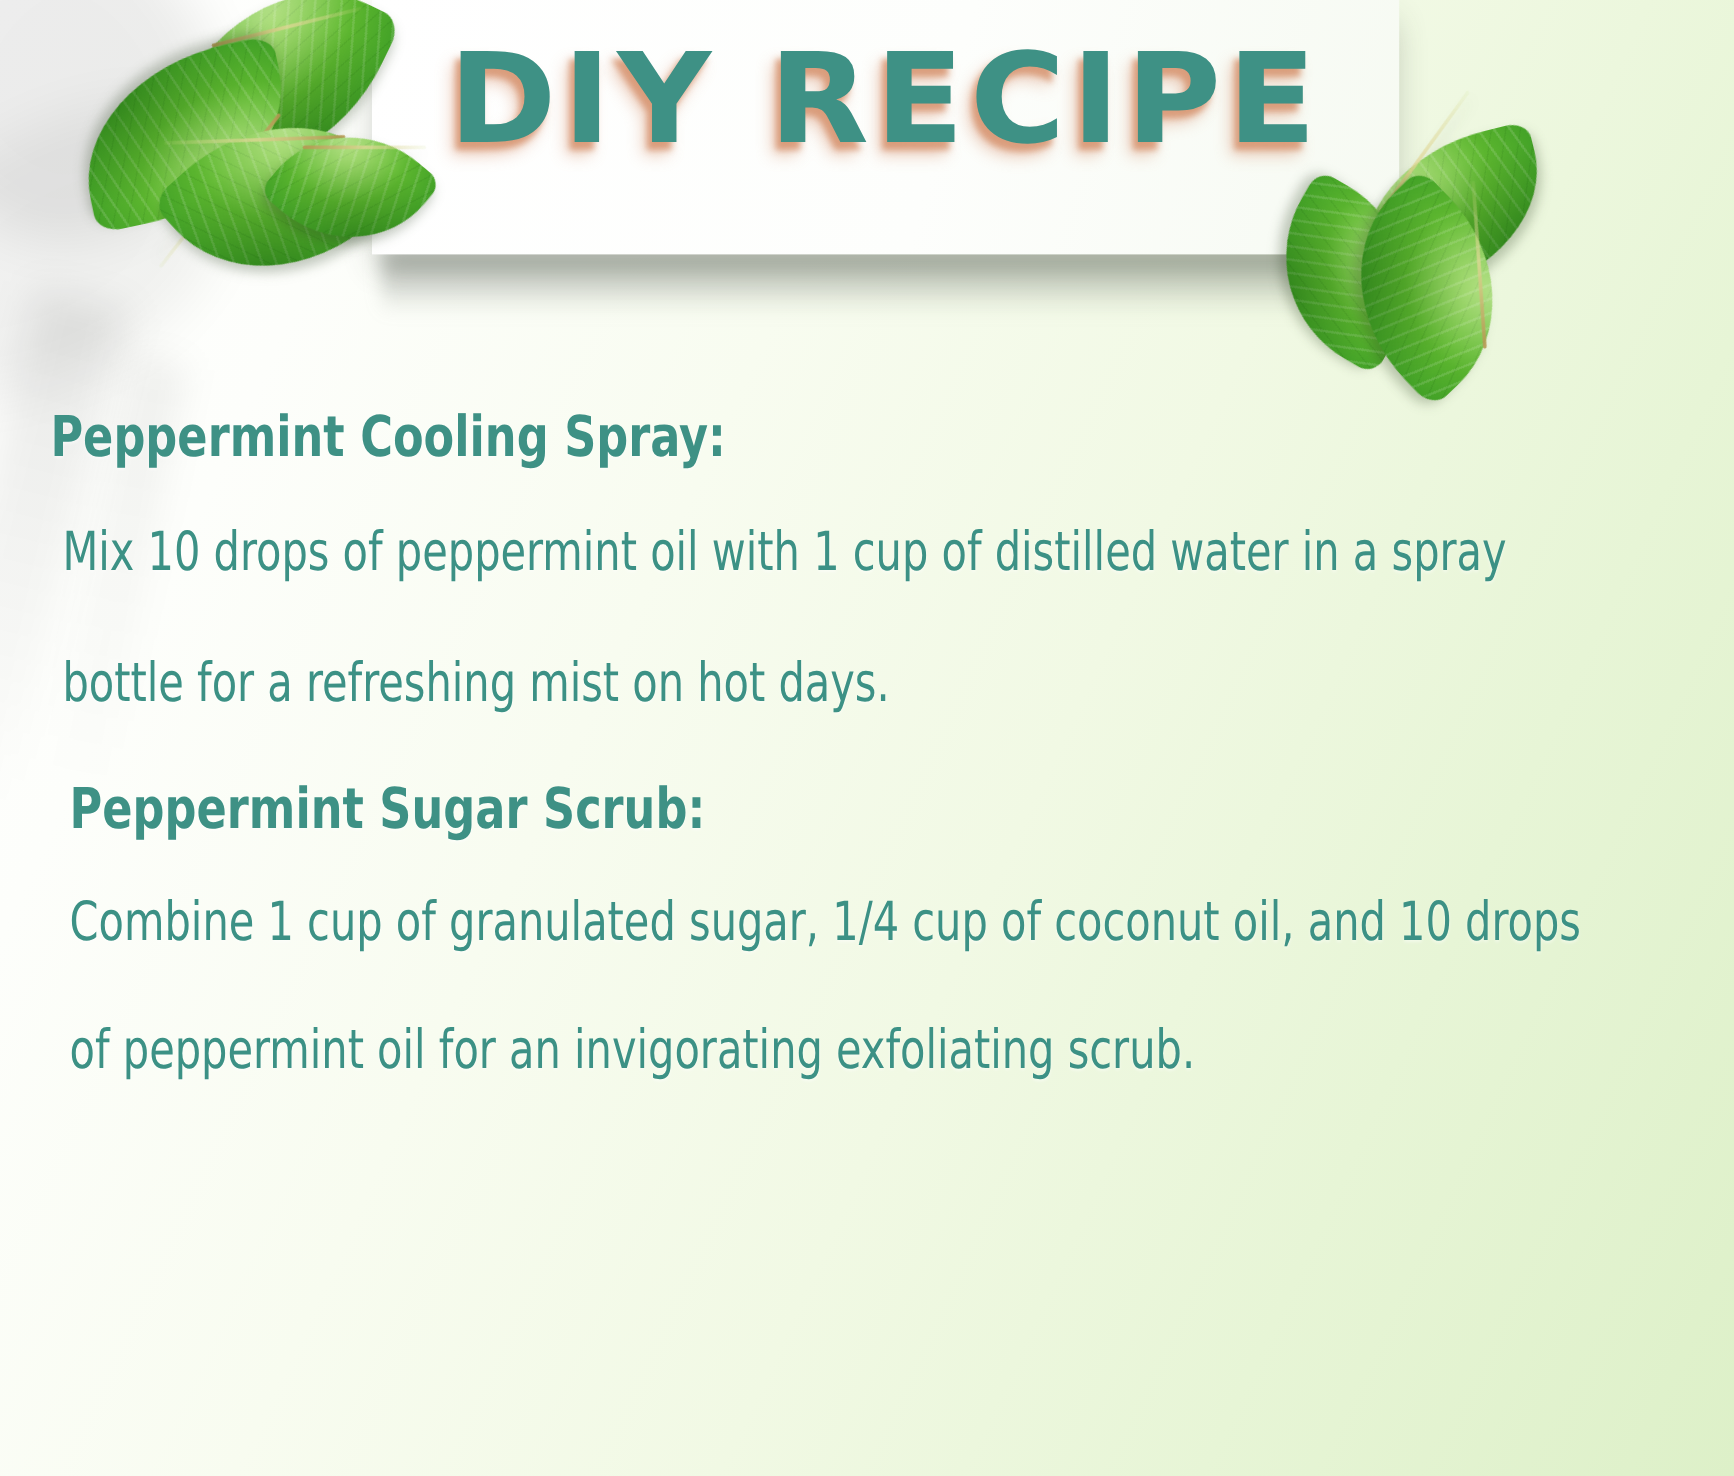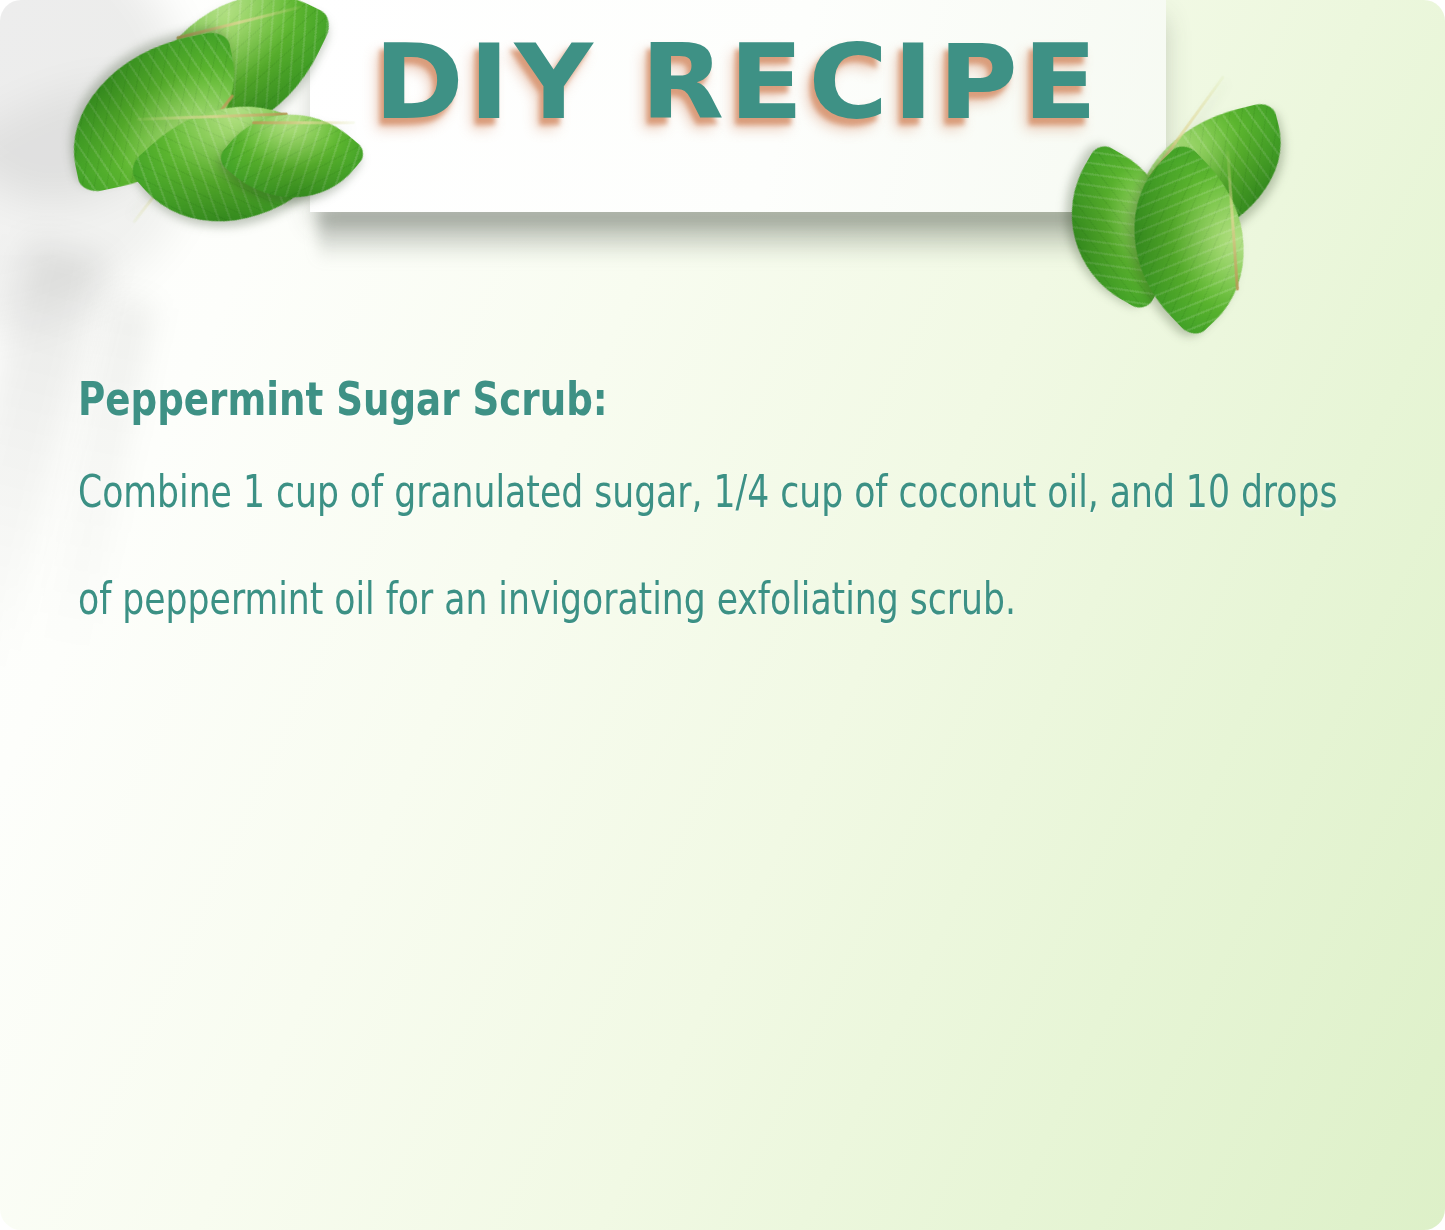--- a/index.html
+++ b/index.html
@@ -19,21 +19,20 @@
     height: 1230px;
     overflow: hidden;
     background:
       linear-gradient(115deg,
         #ffffff 0%,
         #fdfefb 18%,
         #f8fcf0 38%,
         #f1f9e4 58%,
         #e7f5d6 78%,
         #ddf0c8 100%);
-    border-radius: 21px;
   }
 
   
   .shadow-blob {
     position: absolute;
     background: #000;
     opacity: .055;
     filter: blur(22px);
     pointer-events: none;
   }
@@ -188,21 +187,21 @@
     color: #3c9185;
     transform: scaleX(.855);
     transform-origin: left center;
     white-space: nowrap;
     text-shadow: 0 2px 3px rgba(255,255,255,.5);
   }
 
   .sec1 .recipe-heading { margin-left: 42px; }
   .sec1 .recipe-body    { margin-left: 52px; margin-top: 22px; }
 
-  .sec2 { margin-top: 34px; margin-left: 20px; }
+  .sec2 { margin-top: 34px; }
   .sec2 .recipe-heading { margin-left: 58px; }
   .sec2 .recipe-body    { margin-left: 58px; margin-top: 20px; }
 
   .sec3 { margin-top: 38px; }
   .sec3 .recipe-heading { margin-left: 48px; }
   .sec3 .recipe-body    { margin-left: 52px; margin-top: 20px; }
 </style>
 </head>
 <body>
 
@@ -247,20 +246,25 @@
         <div class="midrib"></div>
     </div>
     <div class="leaf" style="left:58px; top:62px; width:152px; height:132px; transform:rotate(46deg) scaleX(-1);">
       <div class="lamina"></div>
         <div class="midrib"></div>
     </div>
   </div>
 
   <div class="content">
 
+    <div class="section sec1">
+      <div class="recipe-heading">Peppermint Cooling Spray:</div>
+      <div class="recipe-body">Mix 10 drops of peppermint oil with 1 cup of distilled water in a spray</div>
+      <div class="recipe-body">bottle for a refreshing mist on hot days.</div>
+    </div>
 
     <div class="section sec2">
       <div class="recipe-heading">Peppermint Sugar Scrub:</div>
       <div class="recipe-body">Combine 1 cup of granulated sugar, 1/4 cup of coconut oil, and 10 drops</div>
       <div class="recipe-body">of peppermint oil for an invigorating exfoliating scrub.</div>
     </div>
 
 
   </div>
 </div>

